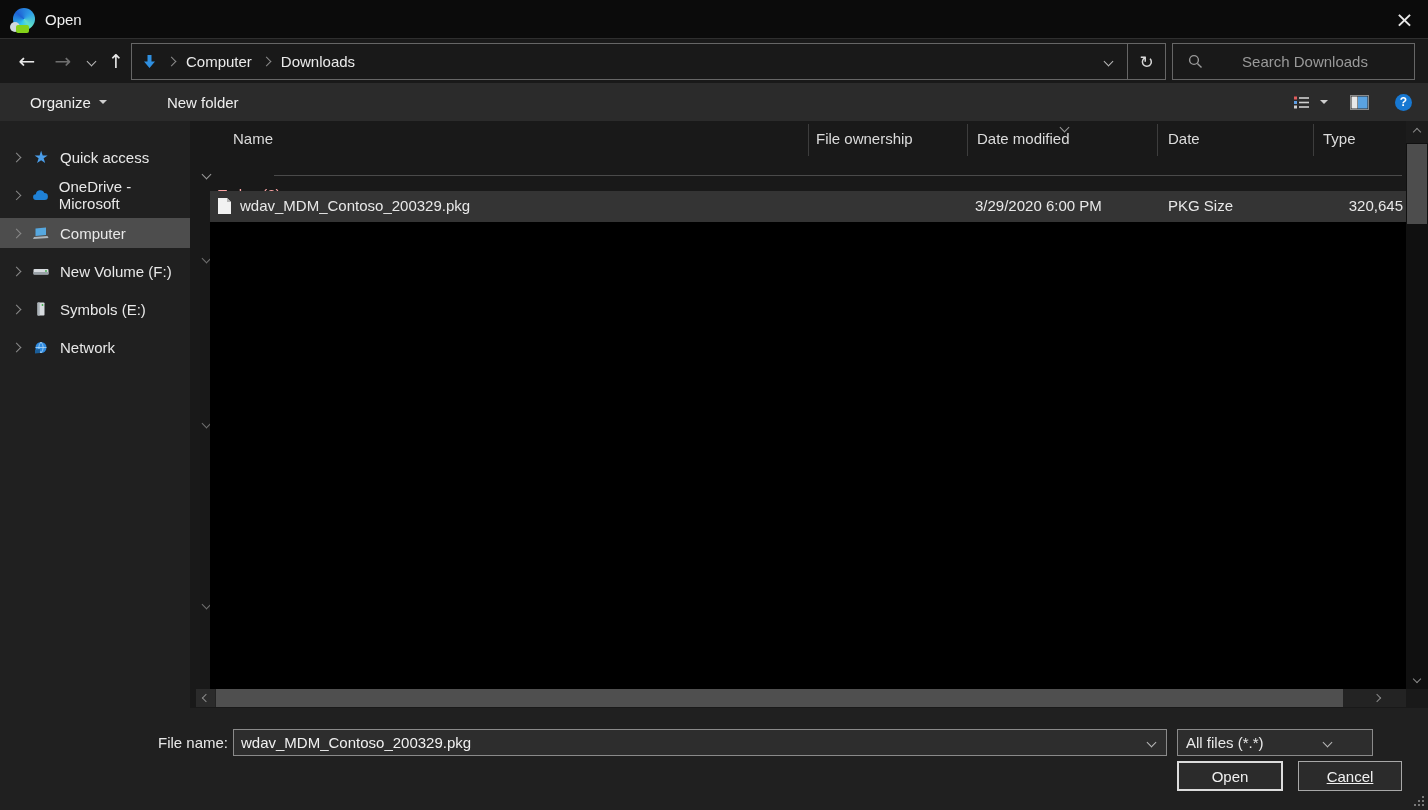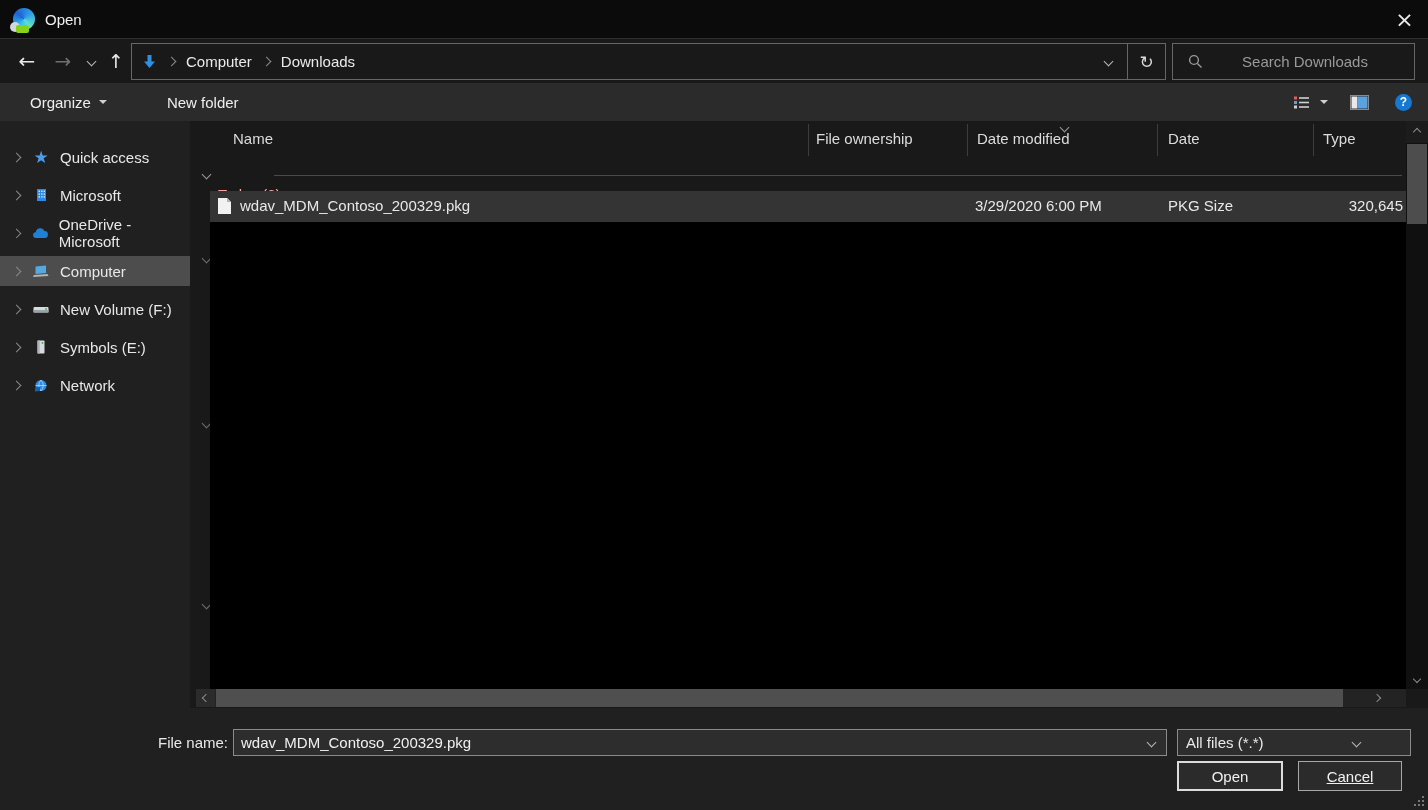--- a/index.html
+++ b/index.html
@@ -126,21 +126,21 @@
   .vscroll .cv { width:6px; height:6px; }
 
   
   .footer { position:absolute; left:0; top:708px; width:100%; height:102px; background:#202020; }
   .fn-label { position:absolute; left:100px; top:26px; width:128px; text-align:right; color:#e8e8e8; }
   .fn-combo { position:absolute; left:233px; top:21px; width:934px; height:27px;
     background:#2d2d2d; border:1px solid #8a8a8a; display:flex; align-items:center; }
   .fn-combo input { flex:1; background:transparent; border:none; outline:none; color:#f0f0f0;
     font-family:"Liberation Sans",sans-serif; font-size:15px; padding-left:7px; }
   .fn-dd { width:30px; display:flex; align-items:center; justify-content:center; align-self:stretch; }
-  .ft-select { position:absolute; left:1177px; top:21px; width:234px; height:27px;
+  .ft-select { position:absolute; left:1177px; top:21px; width:196px; height:27px;
     background:#2d2d2d; border:1px solid #8a8a8a; display:flex; align-items:center; }
   .ft-select span { padding-left:8px; flex:1; }
   .btn { position:absolute; top:53px; height:30px; background:#2b2b2b; color:#f0f0f0;
     display:flex; align-items:center; justify-content:center; cursor:default; }
   #open-btn { left:1177px; width:106px; border:2px solid #dcdcdc; }
   #cancel-btn { left:1298px; width:104px; border:1px solid #a8a8a8;text-decoration:underline; }
   .grip { position:absolute; right:2px; bottom:2px; }
 </style>
 </head>
 <body>
@@ -215,38 +215,20 @@
 
   <div class="sidebar">
     <div class="side-item">
       <i class="cv cv-r cv-dim"></i>
       <span class="side-icon star-glyph glyph">★</span>
       <span>Quick access</span>
     </div>
     <div class="side-item">
       <i class="cv cv-r cv-dim"></i>
       <span class="side-icon">
-        <svg width="16" height="16">
-            <rect x="4" y="2" width="9" height="12" fill="#2e8ae0"></rect>
-          <rect x="5.6" y="3.6" width="1.4" height="1.4" fill="#cfe7fa"></rect>
-            <rect x="8.1" y="3.6" width="1.4" height="1.4" fill="#cfe7fa"></rect>
-            <rect x="10.6" y="3.6" width="1.4" height="1.4" fill="#cfe7fa"></rect>
-          <rect x="5.6" y="6.4" width="1.4" height="1.4" fill="#cfe7fa"></rect>
-            <rect x="8.1" y="6.4" width="1.4" height="1.4" fill="#cfe7fa"></rect>
-            <rect x="10.6" y="6.4" width="1.4" height="1.4" fill="#cfe7fa"></rect>
-          <rect x="5.6" y="9.2" width="1.4" height="1.4" fill="#cfe7fa"></rect>
-            <rect x="8.1" y="9.2" width="1.4" height="1.4" fill="#cfe7fa"></rect>
-            <rect x="10.6" y="9.2" width="1.4" height="1.4" fill="#cfe7fa"></rect>
-        </svg>
-      </span>
-      <span>Microsoft</span>
-    </div>
-    <div class="side-item">
-      <i class="cv cv-r cv-dim"></i>
-      <span class="side-icon">
         <svg width="16" height="13">
             <path d="M12.6 11H4.2a2.9 2.9 0 0 1-.4-5.8 4.4 4.4 0 0 1 8.5-1.1A3.1 3.1 0 0 1 12.6 11z" fill="#1f81d6"></path>
           </svg>
       </span>
       <span>OneDrive - Microsoft</span>
     </div>
     <div class="side-item selected">
       <i class="cv cv-r cv-dim"></i>
       <span class="side-icon">
         <svg width="16" height="14">

